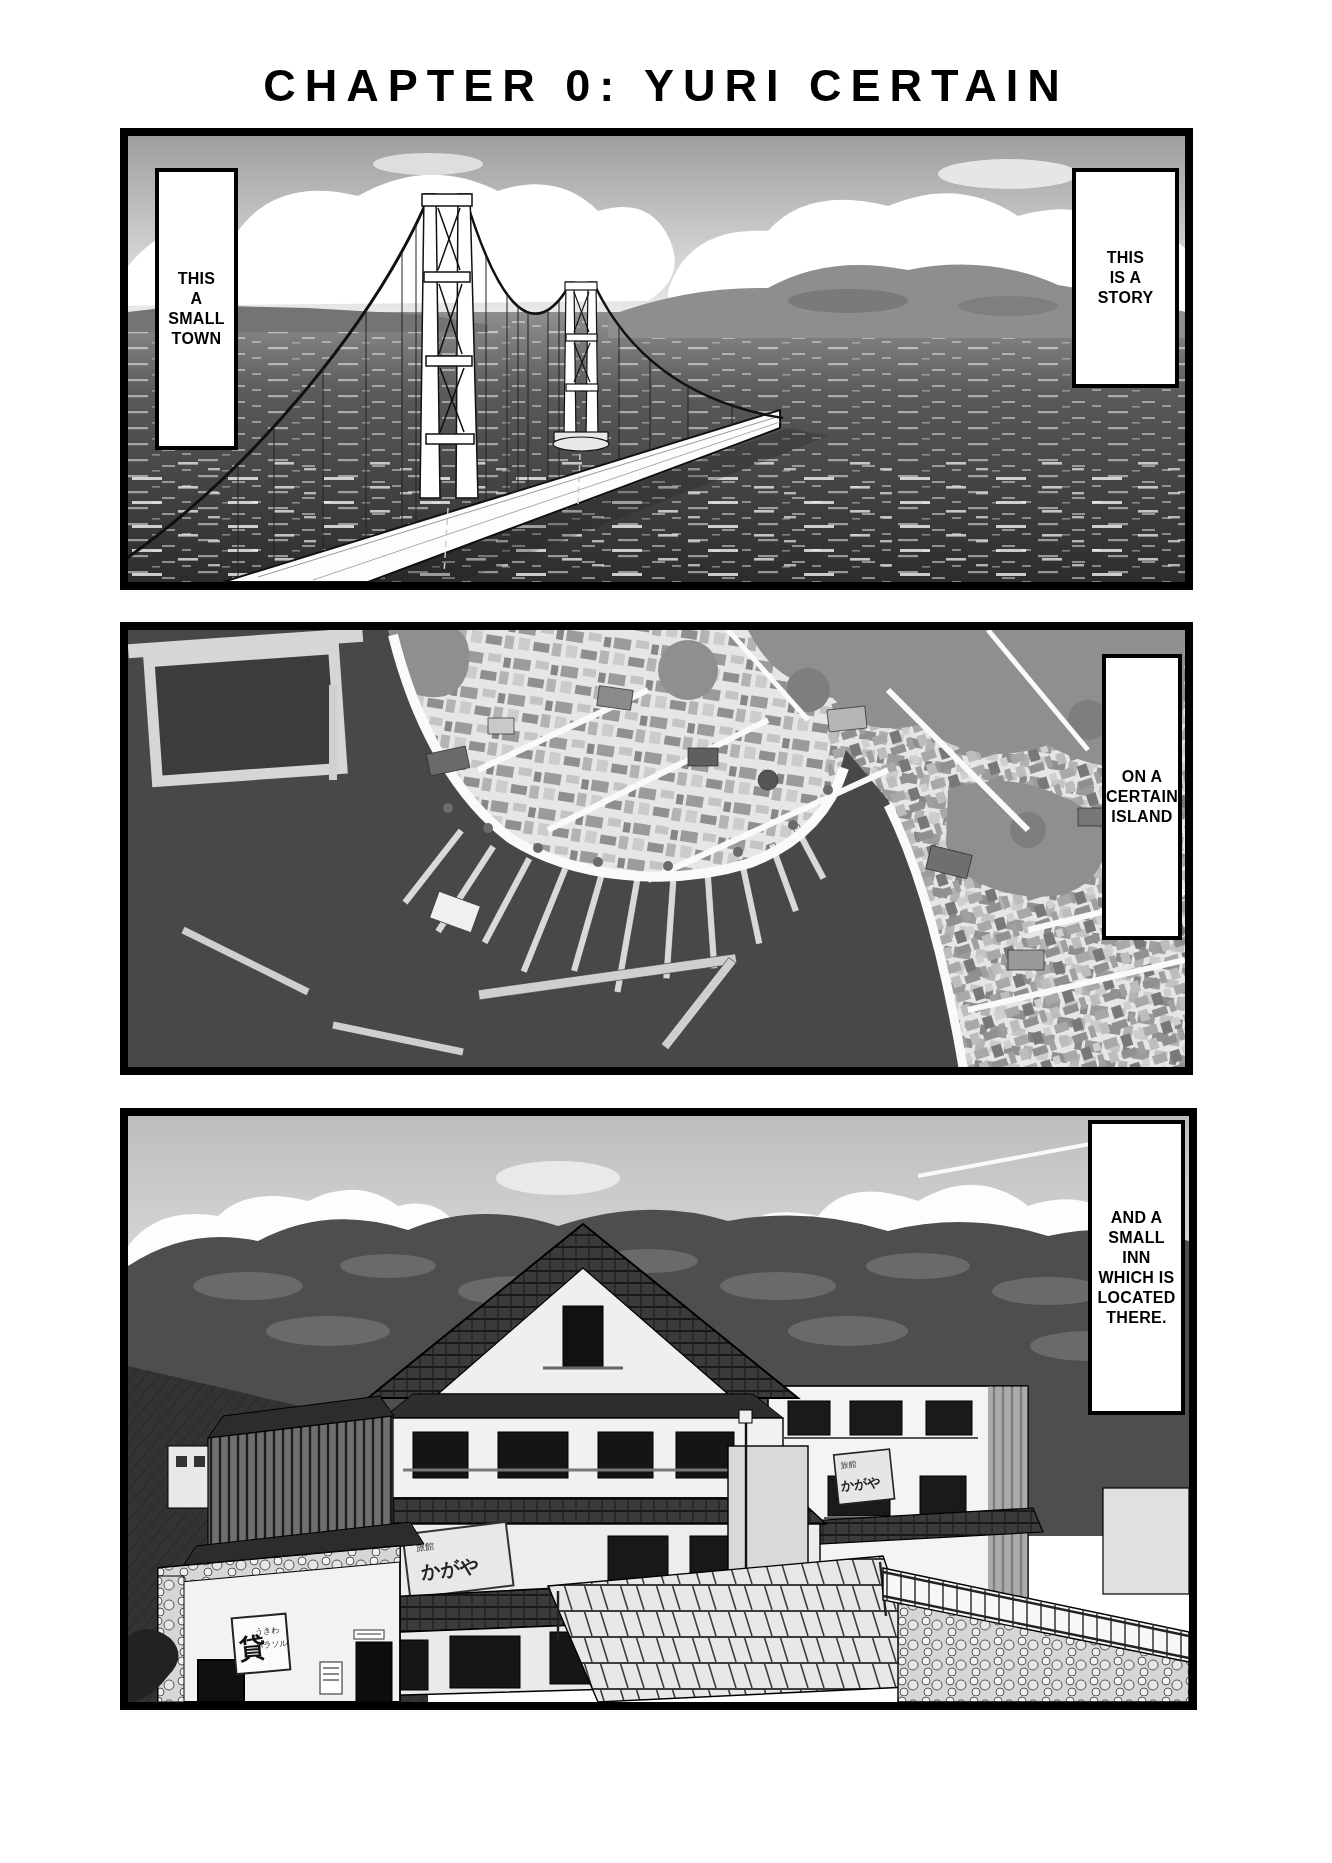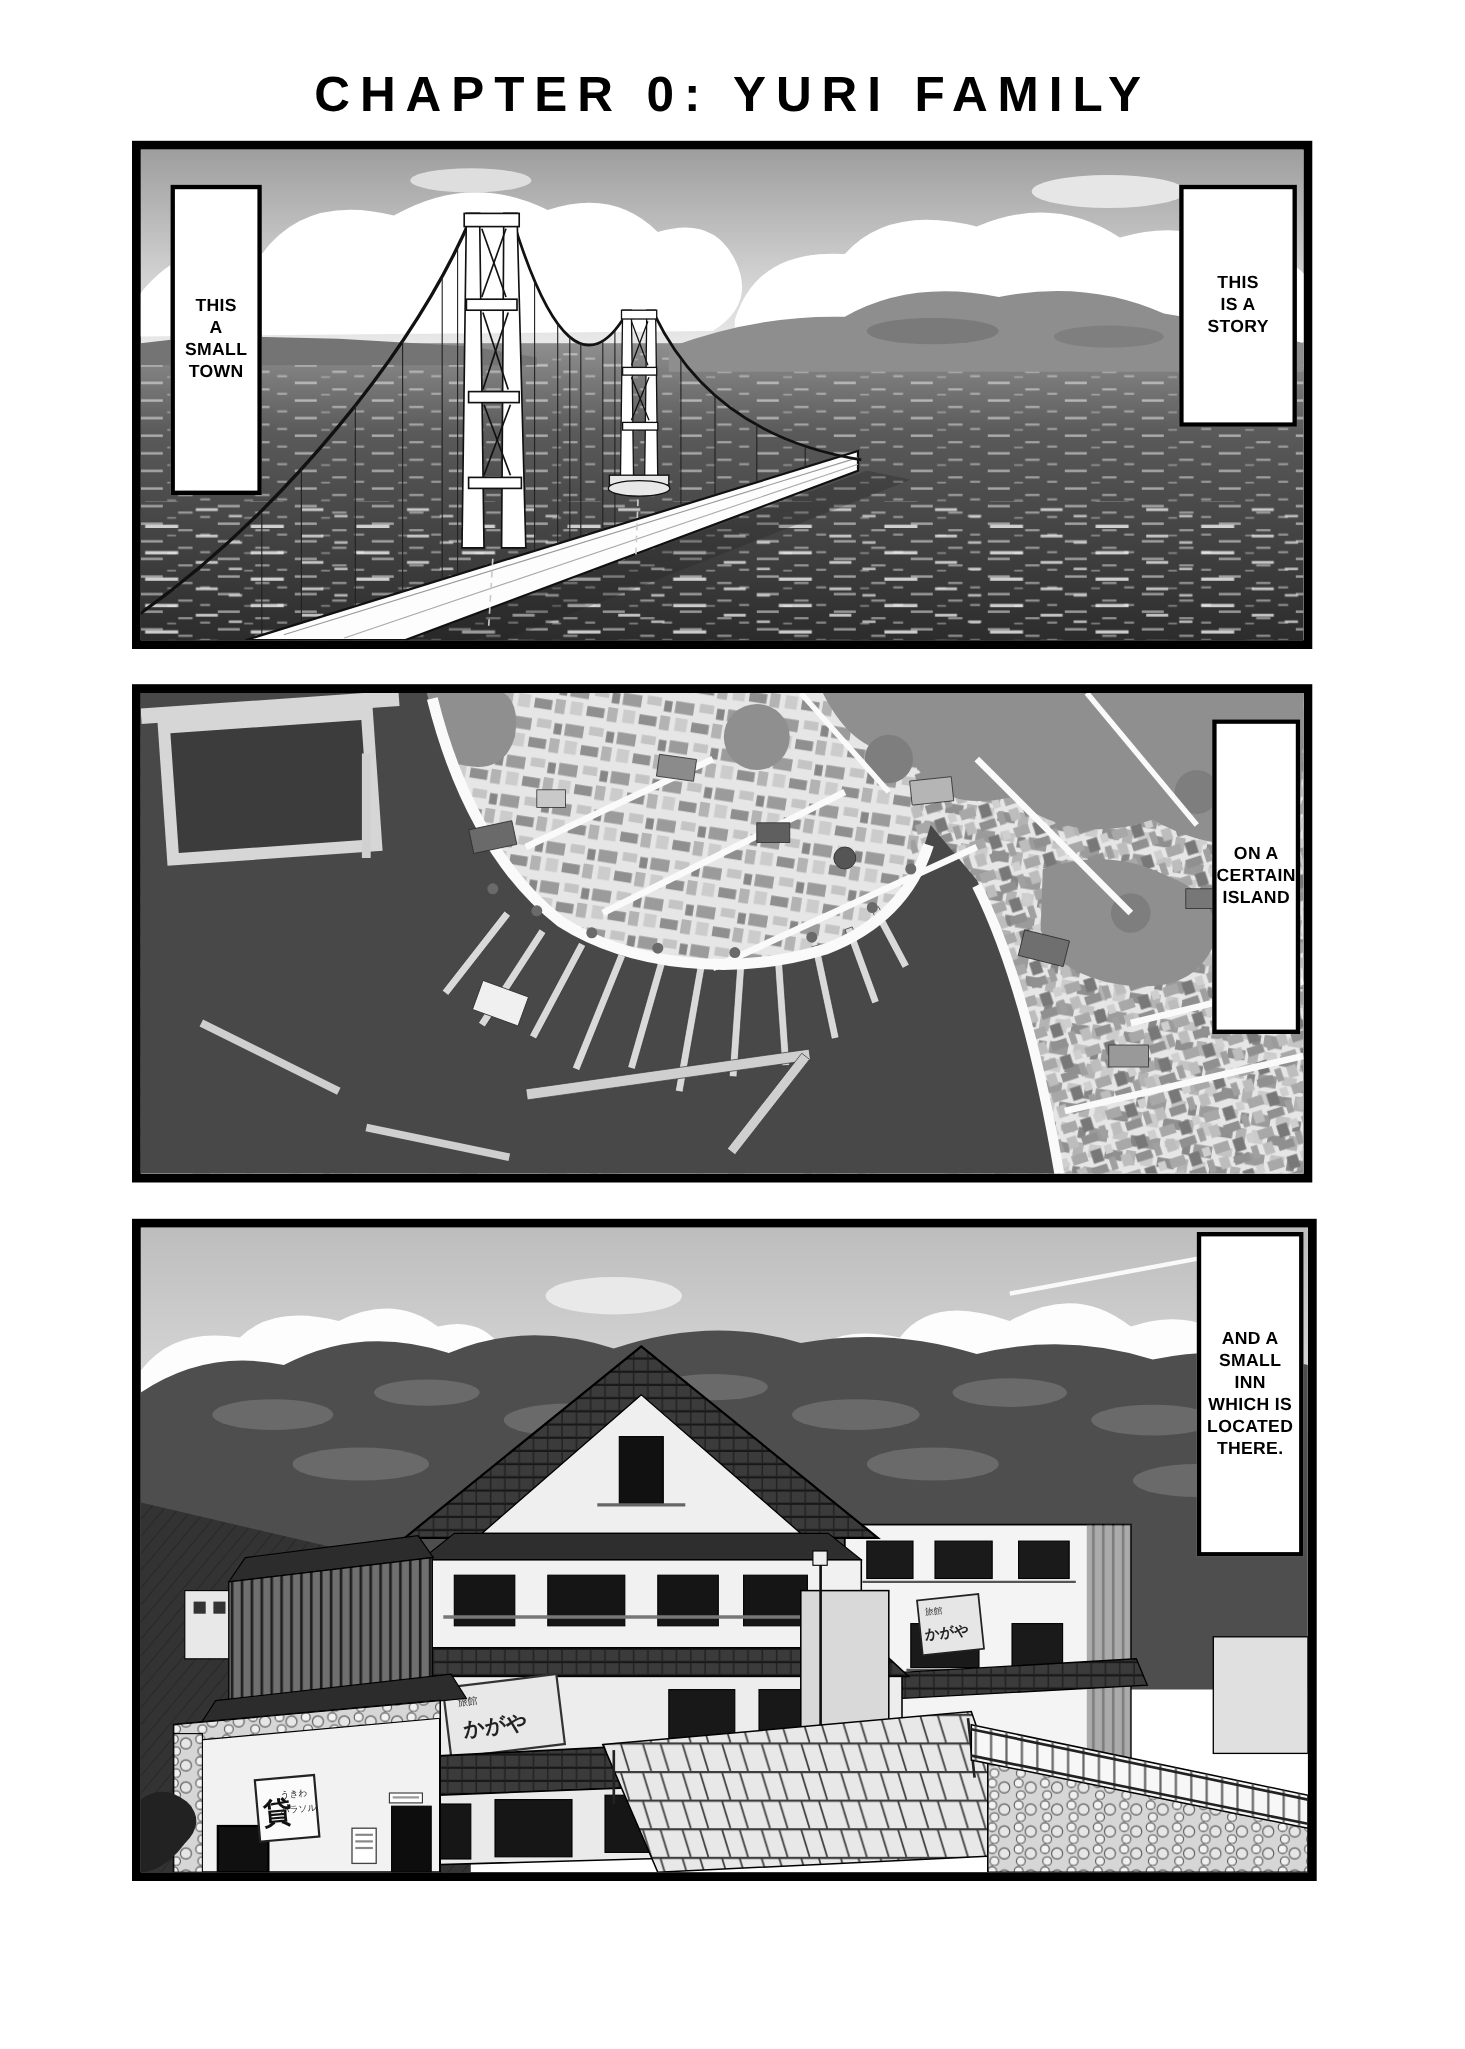--- a/index.html
+++ b/index.html
@@ -20,21 +20,21 @@
   .cap-story{left:1072px;top:168px;width:107px;height:220px;}
   .cap-island{left:1102px;top:654px;width:80px;height:286px;}
   .cap-inn{left:1088px;top:1120px;width:97px;height:295px;}
   svg text{font-family:"Liberation Sans",sans-serif;}
 </style>
 </head>
 <body>
 
 <div class="page">
 
-  <div class="title">CHAPTER 0: YURI FAMILY</div>
+  <div class="title">CHAPTER 0: YURI CERTAIN</div>
 
   <div class="panel p1">
     <svg viewBox="0 0 1057 446" preserveAspectRatio="none">
       <defs>
         <linearGradient id="p1sky" x1="0" y1="0" x2="0" y2="1">
           <stop offset="0" stop-color="#9e9e9e"></stop>
             <stop offset=".55" stop-color="#cfcfcf"></stop>
             <stop offset="1" stop-color="#f2f2f2"></stop>
         </linearGradient>
         <linearGradient id="p1sea" x1="0" y1="0" x2="0" y2="1">

